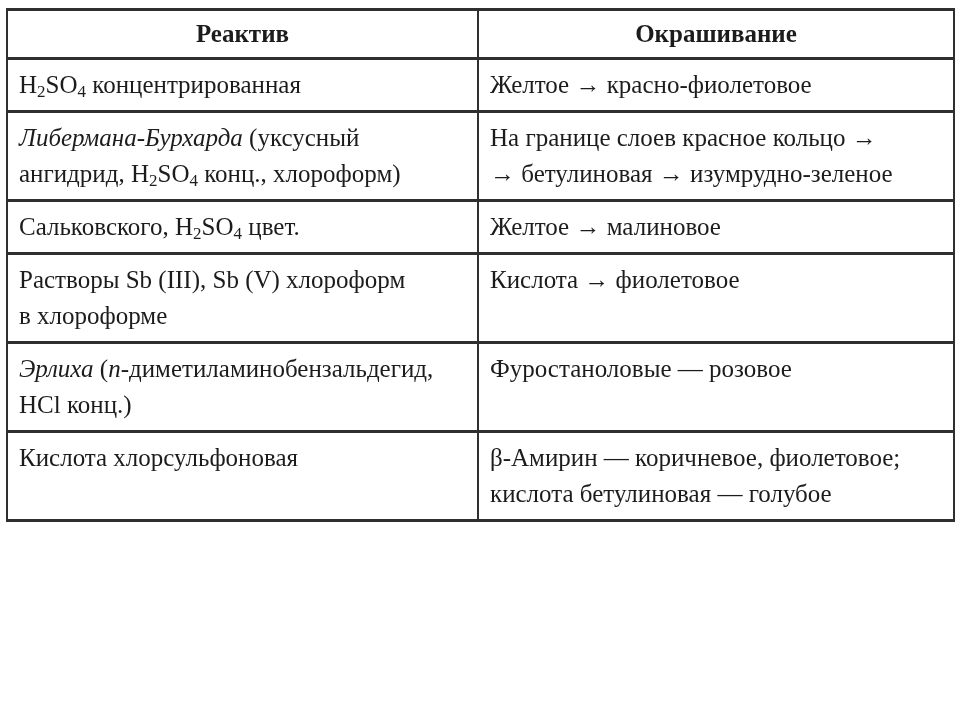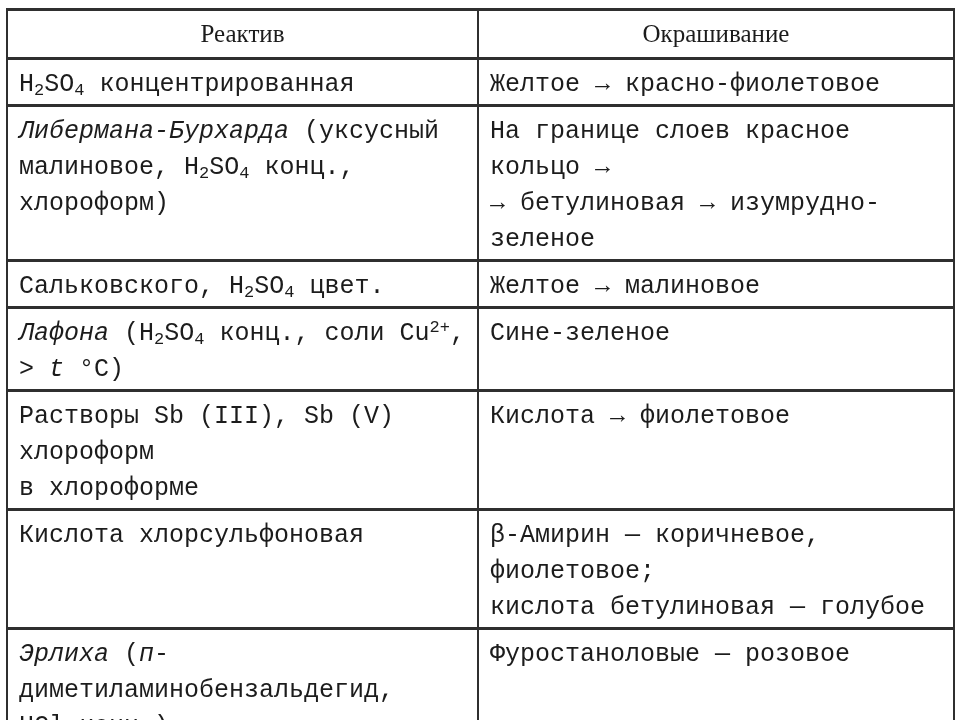--- a/index.html
+++ b/index.html
@@ -32,29 +32,28 @@
   }
   col.col-reagent{width:471px;}
   col.col-coloring{width:476px;}
   th,td{
     border-top:3px solid var(--border-color);
     border-left:2px solid var(--border-color);
     box-sizing:border-box;
     overflow:hidden;
   }
   th{
-    font-weight:normal;
+    font-weight:bold;
     vertical-align:middle;
     padding:5px 6px;
   }
   td{
     vertical-align:top;
     text-align:left;
-    padding:7px 6px 1px 11px;
-    font-family:Liberation Mono, monospace;
+    padding:7px 6px 7px 11px;
   }
   sub,sup{
     font-size:68%;
     line-height:0;
   }
   sub{vertical-align:-0.25em;}
   sup{vertical-align:0.45em;}
   i{font-style:italic;}
 </style>
 </head>
@@ -70,37 +69,33 @@
       <th>Реактив</th>
       <th>Окрашивание</th>
     </tr>
   </thead>
   <tbody>
       <tr>
         <td><span>H</span><sub>2</sub><span>SO</span><sub>4</sub><span> концентрированная</span></td>
         <td><span>Желтое → красно-фиолетовое</span></td>
       </tr>
       <tr>
-        <td><i>Либермана-Бурхарда</i><span> (уксусный</span><br><span>малиновое, H</span><sub>2</sub><span>SO</span><sub>4</sub><span> конц., хлороформ)</span></td>
+        <td><i>Либермана-Бурхарда</i><span> (уксусный</span><br><span>ангидрид, H</span><sub>2</sub><span>SO</span><sub>4</sub><span> конц., хлороформ)</span></td>
         <td><span>На границе слоев красное кольцо →</span><br><span>→ бетулиновая → изумрудно-зеленое</span></td>
       </tr>
       <tr>
         <td><span>Сальковского, H</span><sub>2</sub><span>SO</span><sub>4</sub><span> цвет.</span></td>
         <td><span>Желтое → малиновое</span></td>
       </tr>
       <tr>
-        <td><i>Лафона</i><span> (H</span><sub>2</sub><span>SO</span><sub>4</sub><span> конц., соли Cu</span><sup>2+</sup><span>, &gt; </span><i>t</i><span> °C)</span></td>
-        <td><span>Сине-зеленое</span></td>
+        <td><span>Растворы Sb (III), Sb (V) хлороформ</span><br><span>в хлороформе</span></td>
+        <td><span>Кислота → фиолетовое</span></td>
       </tr>
       <tr>
-        <td><span>Растворы Sb (III), Sb (V) хлороформ</span><br><span>в хлороформе</span></td>
-        <td><span>Кислота → фиолетовое</span></td>
+        <td><i>Эрлиха</i><span> (</span><i>п</i><span>-диметиламинобензальдегид,</span><br><span>HCl конц.)</span></td>
+        <td><span>Фуростаноловые — розовое</span></td>
       </tr>
       <tr>
         <td><span>Кислота хлорсульфоновая</span></td>
         <td><span>β-Амирин — коричневое, фиолетовое;</span><br><span>кислота бетулиновая — голубое</span></td>
       </tr>
-      <tr>
-        <td><i>Эрлиха</i><span> (</span><i>п</i><span>-диметиламинобензальдегид,</span><br><span>HCl конц.)</span></td>
-        <td><span>Фуростаноловые — розовое</span></td>
-      </tr>
     </tbody>
 </table>
 
 </body></html>

